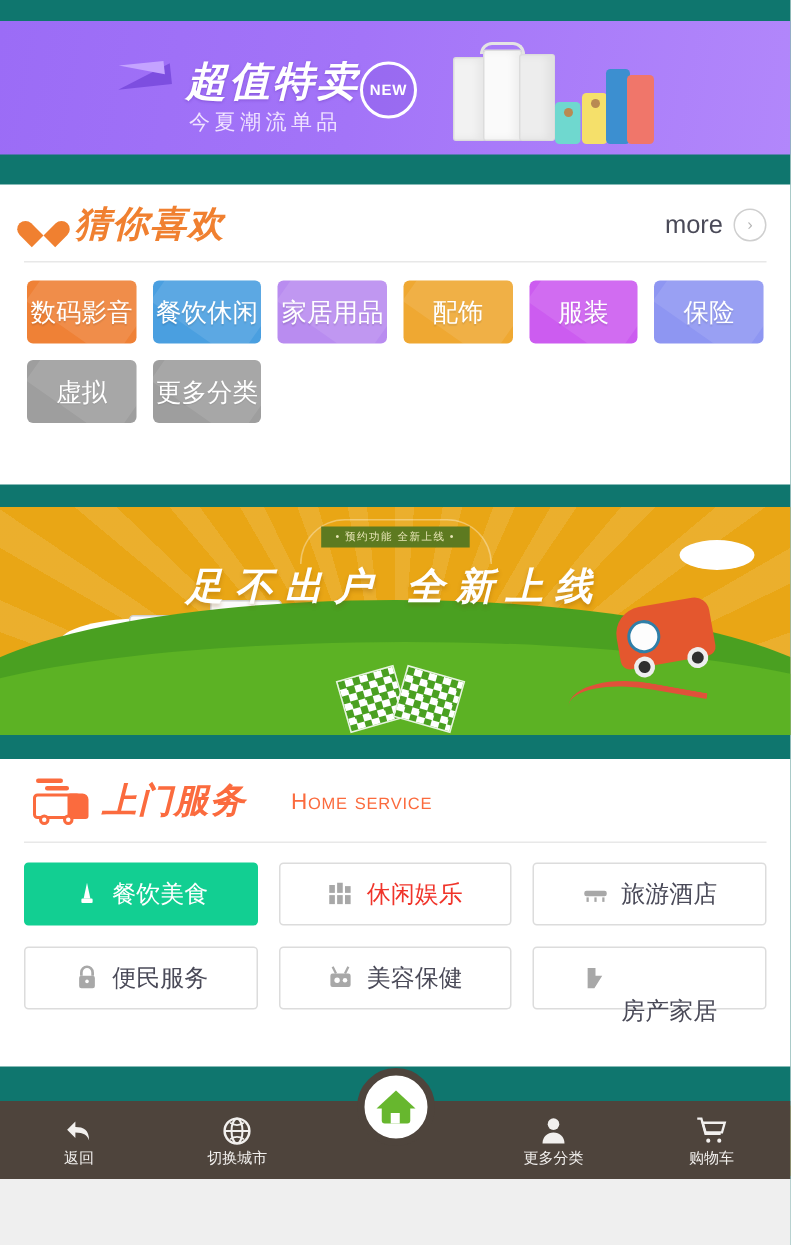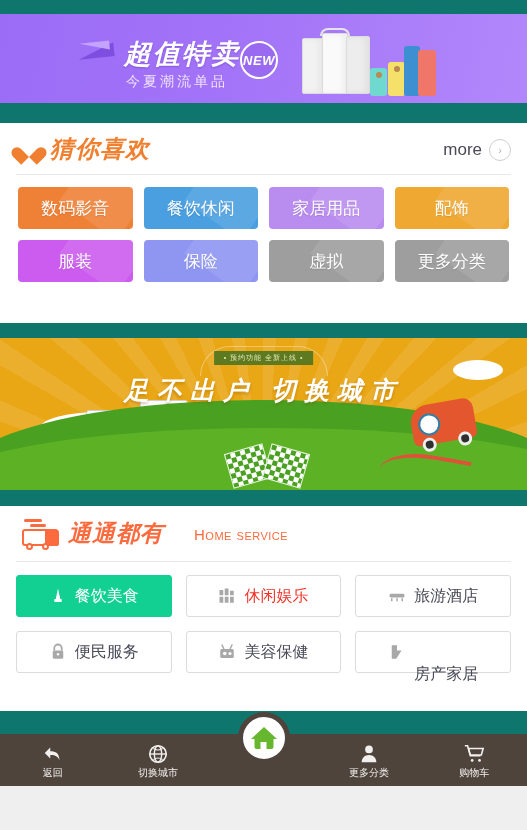--- a/index.html
+++ b/index.html
@@ -35,24 +35,23 @@
     text-shadow:0 1px 2px rgba(80,30,160,.35);
   }
   .promo-sub {
     position:absolute; left:126px; top:59px;
     font-size:14px; color:#f0e3ff; letter-spacing:3px;
   }
   .promo-new {
     position:absolute; left:240px; top:27px;
     width:38px; height:38px; border-radius:50%;
     border:2px solid #ffffff; color:#fff;
-    font-size:13px; font-weight:bold; letter-spacing:.5px;
+    font-size:10px; font-weight:bold; letter-spacing:.5px;
     display:flex; align-items:center; justify-content:center;
     background: rgba(125,78,224,.28);
-    font-style: italic;
   }
   .promo-prod { position:absolute; left:296px; top:10px; width:140px; height:76px; }
   .pbag {
     position:absolute; background:#f2f2f2; border:1px solid #dcdcdc; border-radius:2px;
     box-shadow: inset -4px 0 6px rgba(0,0,0,.05);
   }
   .pbag.b1{ left:6px; top:14px; width:22px; height:56px; }
   .pbag.b2{ left:26px; top:9px; width:26px; height:61px; background:#fafafa;}
   .pbag.b3{ left:50px; top:12px; width:24px; height:58px; background:#ededed;}
   .phook{ position:absolute; left:24px; top:4px; width:30px; height:8px;
@@ -91,21 +90,21 @@
   }
   .more-txt{ font-size:17px; color:#4a4a58; }
   .more-arrow{
     width:22px; height:22px; border-radius:50%; border:1.5px solid #cfcfcf;
     display:flex; align-items:center; justify-content:center;
     color:#b5b5b5; font-size:11px;
   }
 
   
   .cat-grid {
-    display:grid; grid-template-columns:repeat(4, 1fr);
+    display:grid; grid-template-columns:repeat(6, 1fr);
     gap:11px; padding:12px 18px 16px 18px;
   }
   .chip {
     height:42px; border-radius:4px; color:#fff;
     font-size:17px; display:flex; align-items:center; justify-content:center;
     position:relative; overflow:hidden;
     text-shadow:0 1px 1px rgba(0,0,0,.12);
   }
   .chip:after{
     content:""; position:absolute; right:-10px; top:-30px;
@@ -357,34 +356,34 @@
     <div class="flag" style="left:266px;transform:rotate(16deg);"></div>
 
     <div class="car">
       <div class="wheel" style="left:8px;"></div>
       <div class="wheel" style="right:6px;"></div>
     </div>
     <div class="rainbow"></div>
 
     <div class="badge-arc"></div>
     <div class="banner-badge">• 预约功能  全新上线 •</div>
-    <div class="banner-title">足不出户  切换城市</div>
+    <div class="banner-title">足不出户  全新上线</div>
   </div>
 
   <div class="card" style="top:506px;height:205px;">
     <div class="svc-head">
       <div class="truck-icon">
         <div class="truck-line" style="left:6px;top:1px;width:18px;"></div>
         <div class="truck-line" style="left:12px;top:6px;width:16px;"></div>
         <div class="truck-body"></div>
         <div class="truck-cab"></div>
         <div class="truck-w" style="left:8px;"></div>
         <div class="truck-w" style="left:24px;"></div>
       </div>
-      <div class="svc-title">通通都有</div>
+      <div class="svc-title">上门服务</div>
       <div class="svc-en">Home service</div>
     </div>
     <div class="svc-grid" id="svc-grid">
         <div class="svc-btn active">
           <span class="svc-ico"><svg viewBox="0 0 24 24" width="18" height="18">
               <path d="M12 2 L15 16 H9 Z" fill="#ffffff"></path>
               <rect x="7" y="16" width="10" height="4" rx="1" fill="#ffffff"></rect>
             </svg></span>
           <span style="color: rgb(255, 255, 255);">餐饮美食</span>
         </div>

